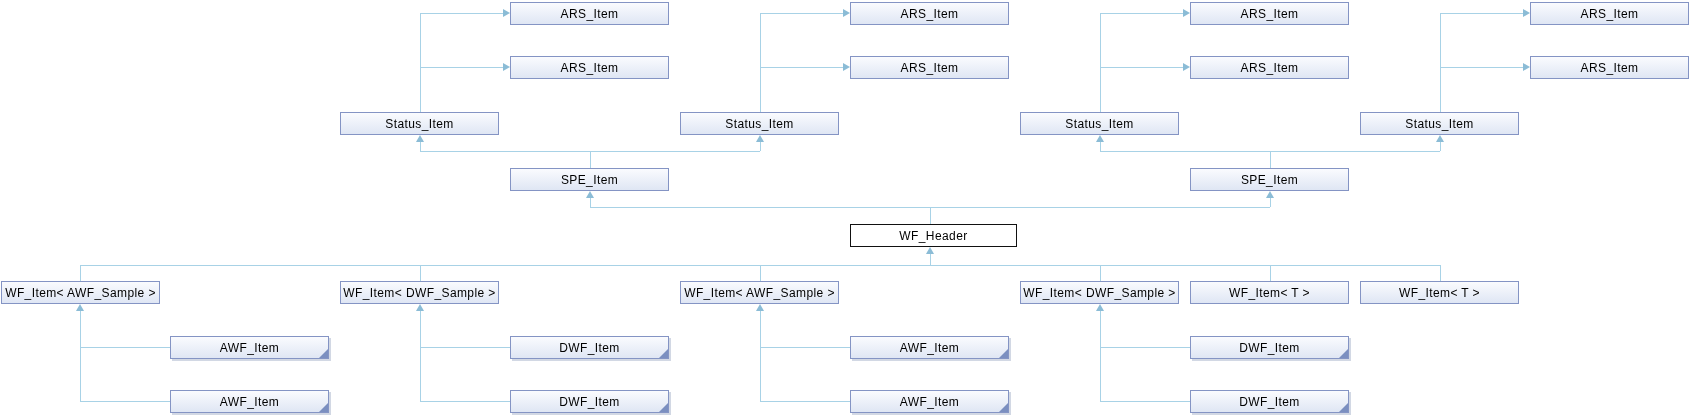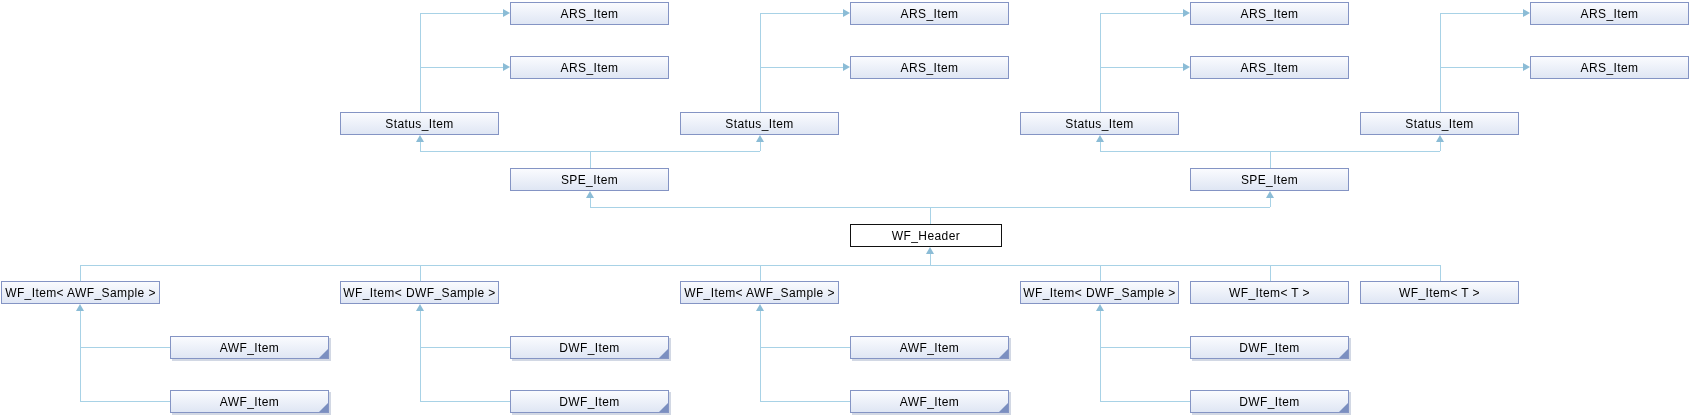--- a/index.html
+++ b/index.html
@@ -162,21 +162,21 @@
     </div>
     <div class="node" style="left: 1360px; top: 112px; width: 159px;">
       <span>Status_Item</span>
     </div>
     <div class="node" style="left: 510px; top: 168px; width: 159px;">
       <span>SPE_Item</span>
     </div>
     <div class="node" style="left: 1190px; top: 168px; width: 159px;">
       <span>SPE_Item</span>
     </div>
-    <div class="node header" style="left: 850px; top: 224px; width: 152px;">
+    <div class="node header" style="left: 850px; top: 224px; width: 167px;">
       <span>WF_Header</span>
     </div>
     <div class="node" style="left: 1px; top: 281px; width: 159px;">
       <span>WF_Item&lt; AWF_Sample &gt;</span>
     </div>
     <div class="node" style="left: 340px; top: 281px; width: 159px;">
       <span>WF_Item&lt; DWF_Sample &gt;</span>
     </div>
     <div class="node" style="left: 680px; top: 281px; width: 159px;">
       <span>WF_Item&lt; AWF_Sample &gt;</span>

